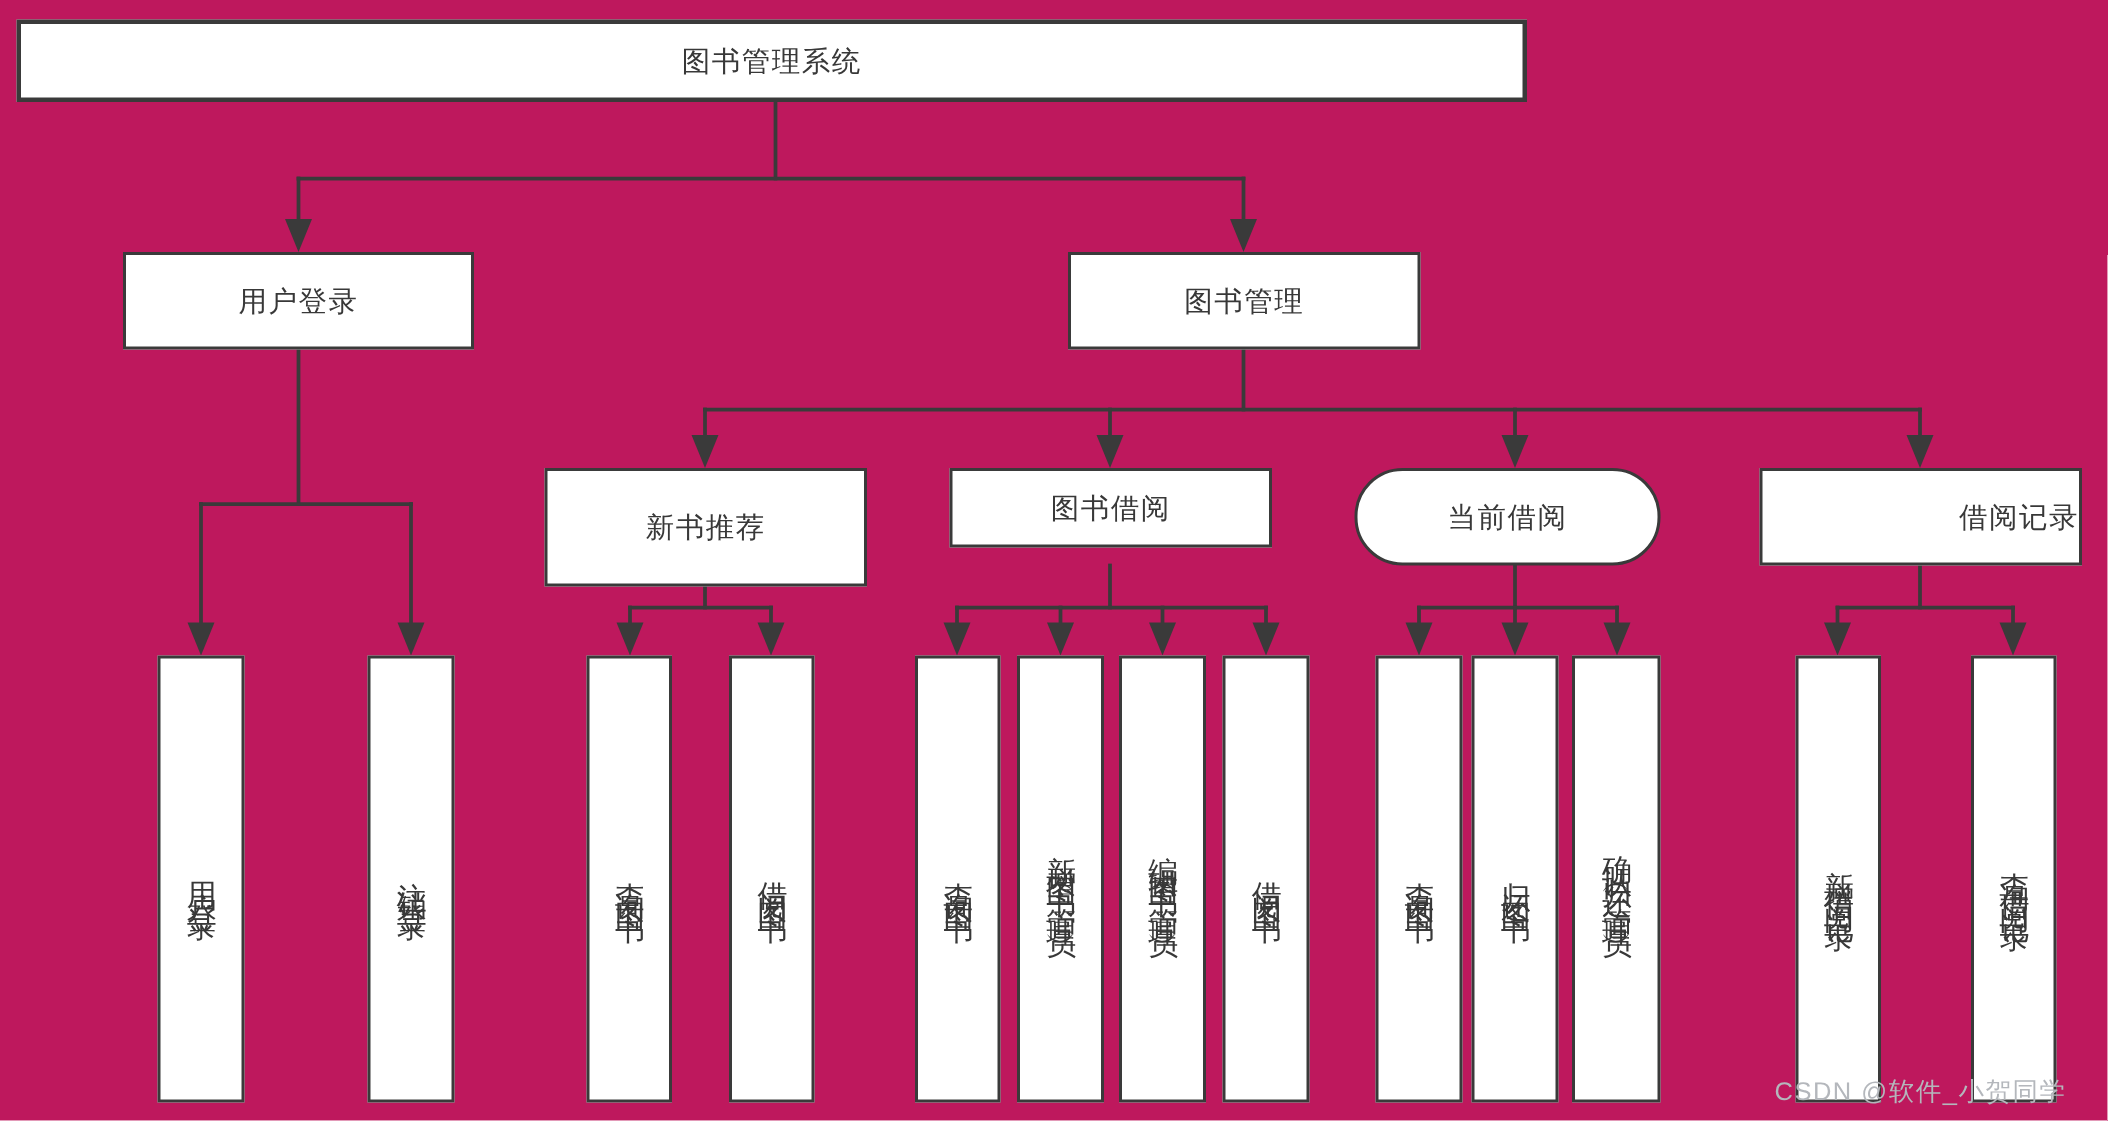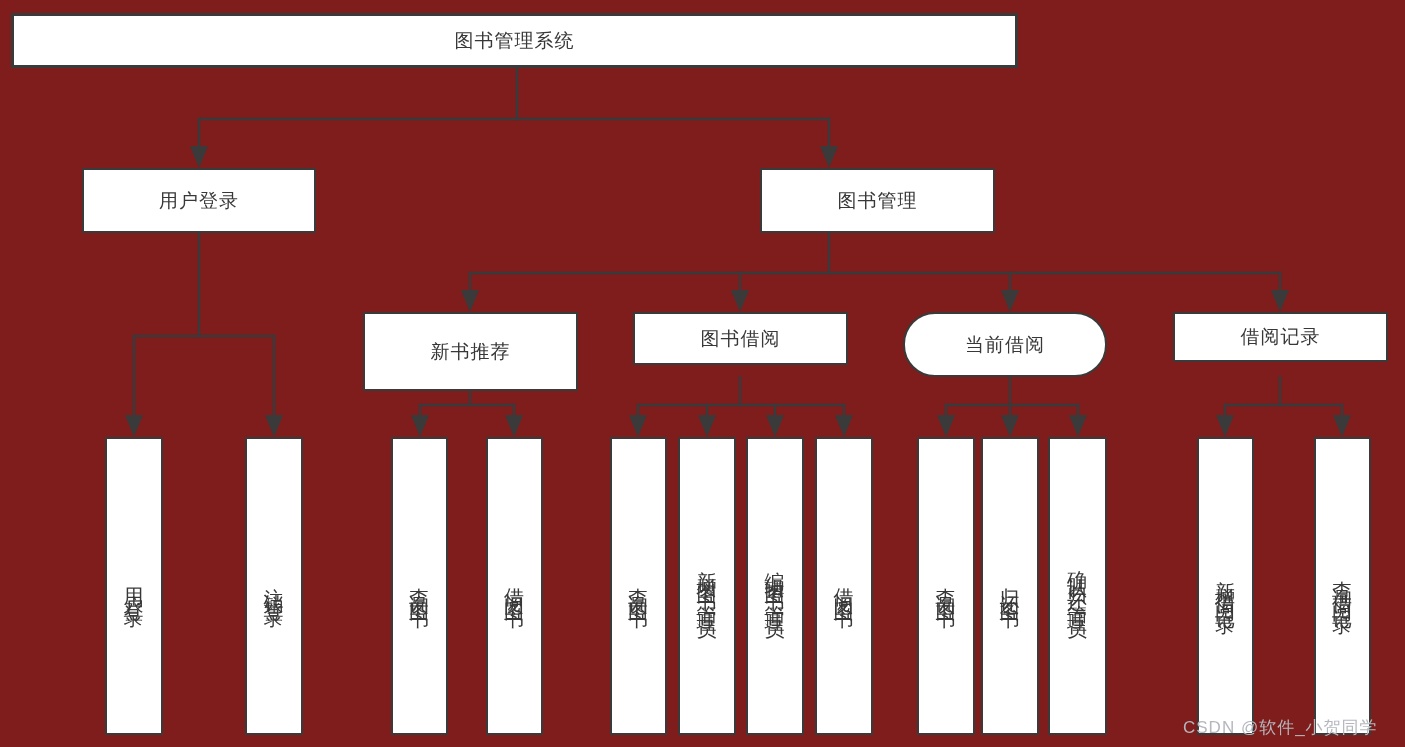--- a/index.html
+++ b/index.html
@@ -1,20 +1,20 @@
 <!DOCTYPE html>
 <html><head>
 <meta charset="utf-8">
 <style>
   html, body { margin:0; padding:0; background:#ffffff; }
   .canvas {
     position: relative;
     width: 1405px;
     height: 747px;
-    background: #7f1d1d;
+    background: #be185d;
     font-family: "Liberation Sans", sans-serif;
     overflow: hidden;
   }
   svg.connectors {
     position: absolute;
     left: 0; top: 0;
     width: 1405px; height: 747px;
     z-index: 1;
   }
   svg.connectors line { stroke:#3a3a3a; stroke-width:2.5; stroke-linecap:square; }
@@ -132,34 +132,34 @@
     </g>
   </svg>
 
   <div class="node root h" style="left:11px; top:13px; width:1007px; height:55px;">
     <span>图书管理系统</span>
   </div>
 
   <div class="node h" style="left:82px; top:168px; width:234px; height:65px;">
     <span>用户登录</span>
   </div>
-  <div class="node h" style="left:712px; top:168px; width:235px; height:65px;margin-left:48px;">
+  <div class="node h" style="left:712px; top:168px; width:235px; height:65px;">
     <span>图书管理</span>
   </div>
 
   <div class="node h" style="left:363px; top:312px; width:215px; height:79px;">
     <span>新书推荐</span>
   </div>
   <div class="node h" style="left:633px; top:312px; width:215px; height:53px;">
     <span>图书借阅</span>
   </div>
   <div class="node h" style="left:903px; top:312px; width:204px; height:65px;border-radius:32px;">
     <span>当前借阅</span>
   </div>
-  <div class="node h" style="left:1173px; top:312px; width:215px; height:50px;">
+  <div class="node h" style="left:1173px; top:312px; width:215px; height:65px;justify-content:flex-end;">
     <span>借阅记录</span>
   </div>
 
   <div class="node v" style="left:105px; top:437px; width:58px; height:298px;">
     <span class="vtext">用户登录</span>
   </div>
   <div class="node v" style="left:245px; top:437px; width:58px; height:298px;">
     <span class="vtext">注销登录</span>
   </div>
 

